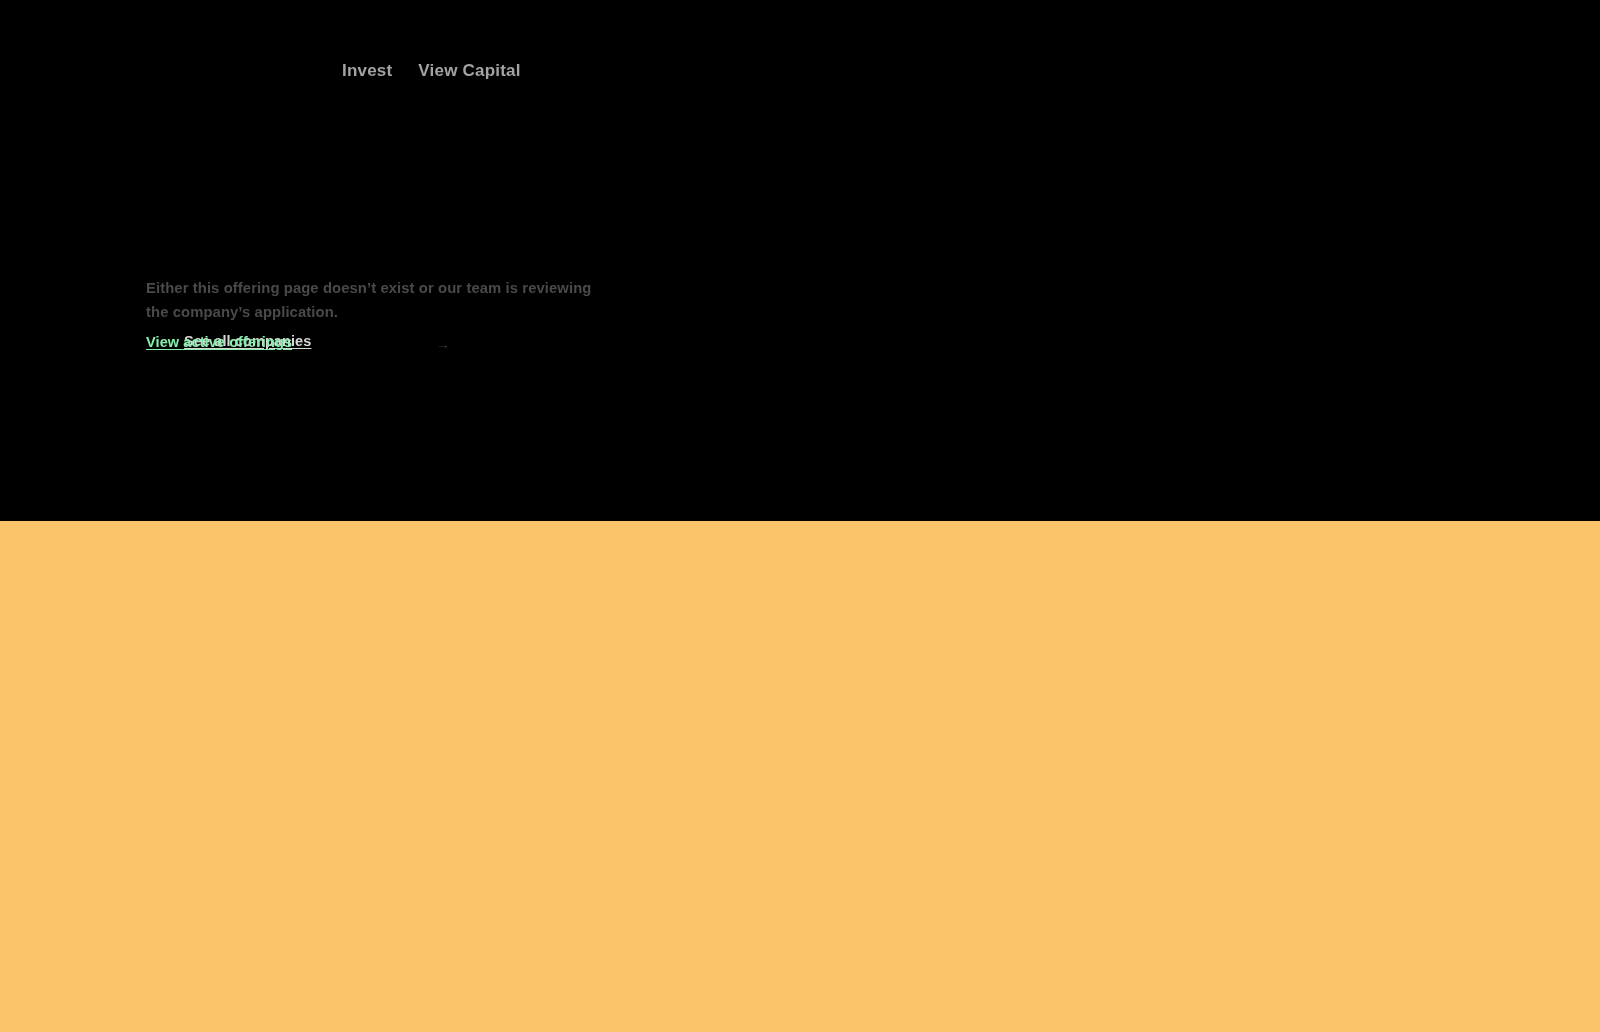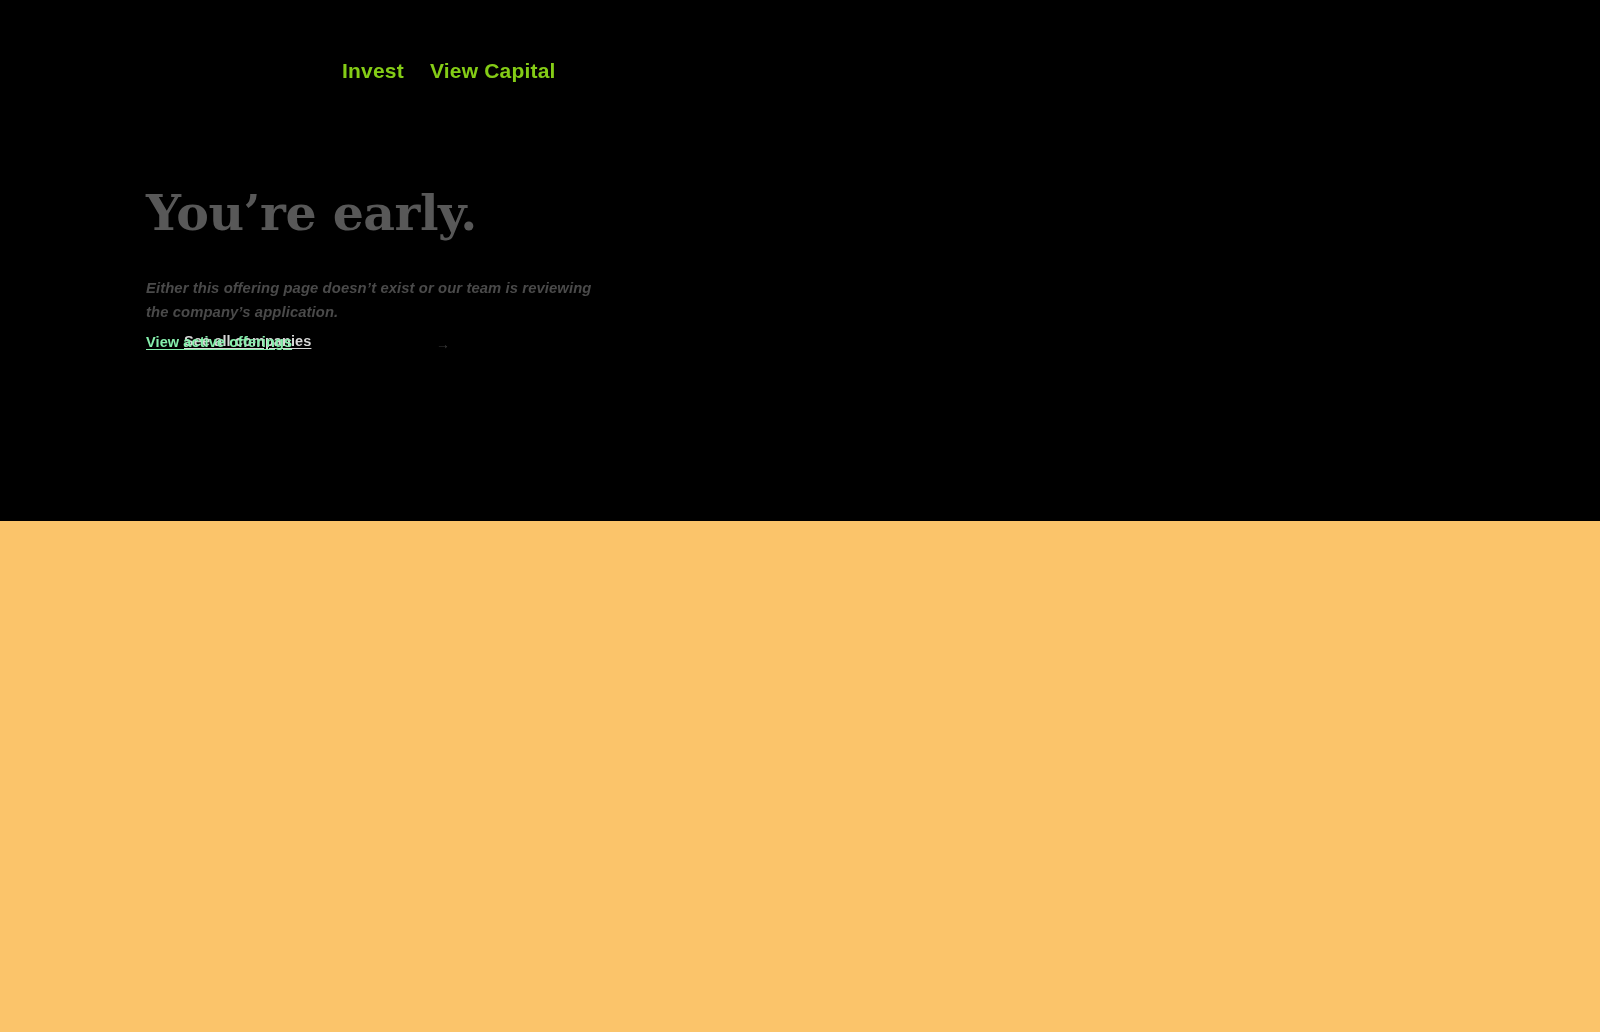--- a/index.html
+++ b/index.html
@@ -34,22 +34,22 @@
     height: 46px;
     display: flex;
     align-items: center;
     gap: 26px;
   }
   .nav-logo {
     width: 170px;
     height: 30px;
   }
   .nav-link {
-    color: #84cc16;
-    font-size: 21px;
+    color: #a3a3a3;
+    font-size: 17px;
     font-weight: bold;
     letter-spacing: 0.2px;
     text-decoration: none;
     white-space: nowrap;
     font-family: "Liberation Sans", sans-serif;
   }
   .hero-title {
     position: absolute;
     left: 146px;
     top: 155px;
@@ -64,21 +64,20 @@
   .hero-sub {
     position: absolute;
     left: 146px;
     top: 262px;
     width: 470px;
     font-size: 14.8px;
     font-weight: bold;
     line-height: 1.62;
     color: #4a4a4a;
     letter-spacing: 0.1px;
-    font-style: italic;
   }
   .hero-cta-wrap {
     position: absolute;
     left: 146px;
     top: 333px;
     height: 22px;
   }
   .cta-a, .cta-b {
     position: absolute;
     left: 0;
@@ -115,21 +114,20 @@
 <div class="page">
 
   <div class="hero">
 
     <div class="nav">
       <div class="nav-logo"></div>
       <a class="nav-link" href="#">Invest</a>
       <a class="nav-link" href="#">View Capital</a>
     </div>
 
-    <h1 class="hero-title">You’re early.</h1>
 
     <p class="hero-sub">Either this offering page doesn’t exist or our team is reviewing the company’s application.</p>
 
     <div class="hero-cta-wrap">
       <a class="cta-a" href="#">See all companies</a>
       <a class="cta-b" href="#">View active offerings</a>
       <span class="cta-arrow">→</span>
     </div>
   </div>
 

